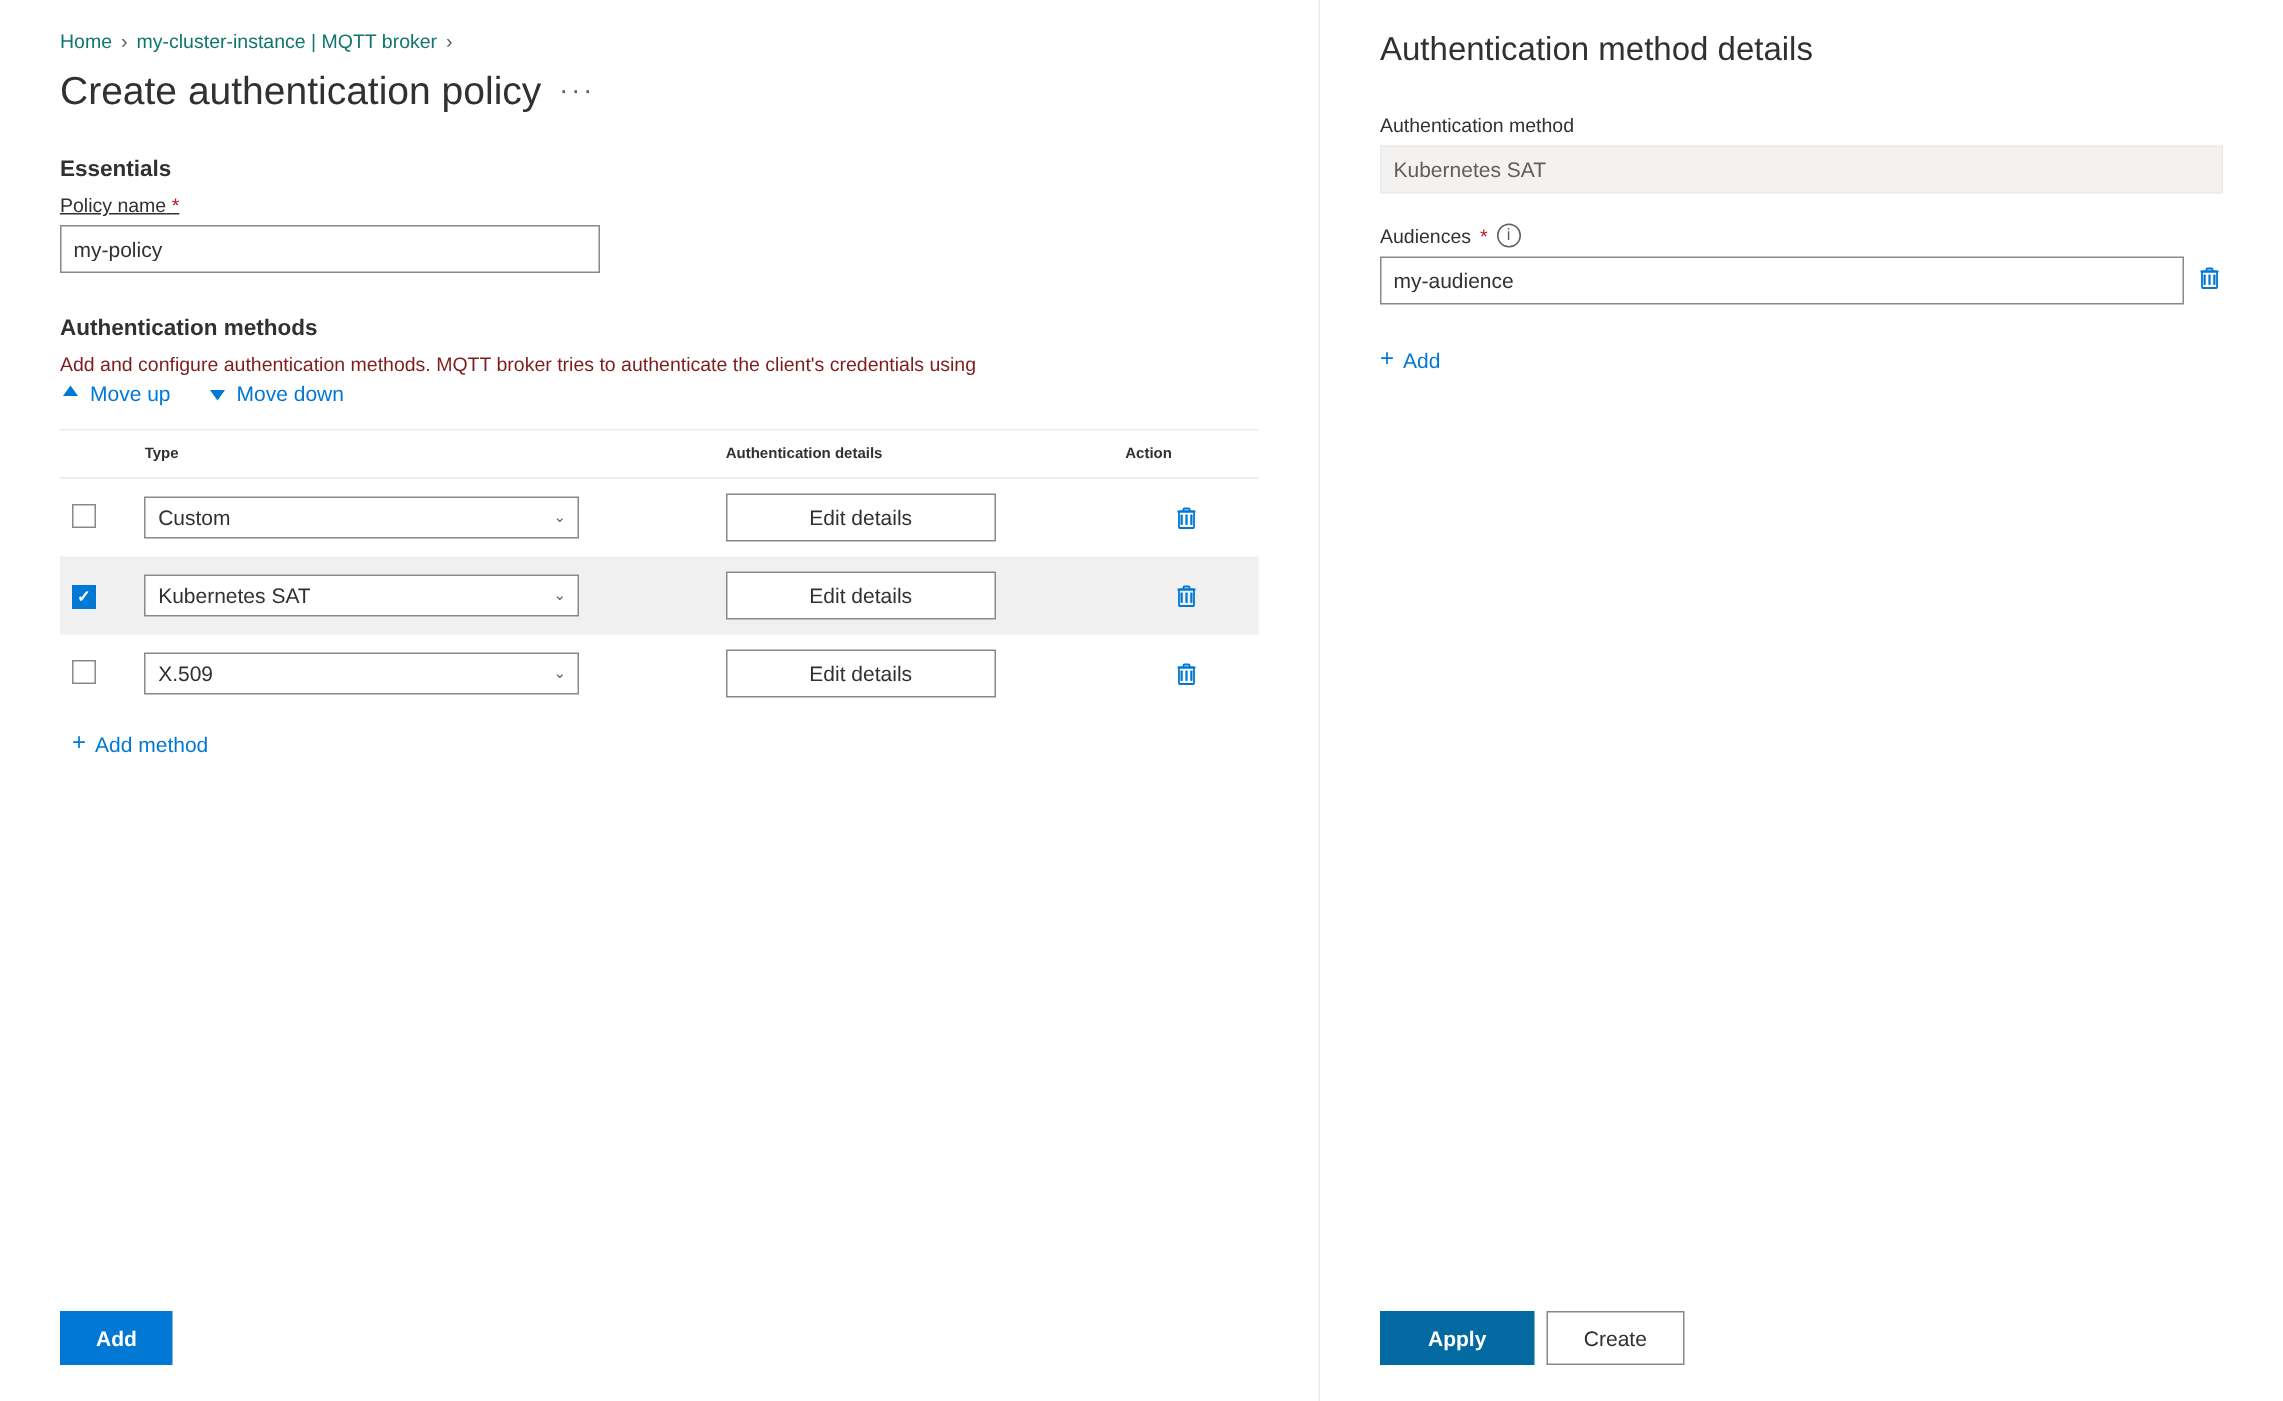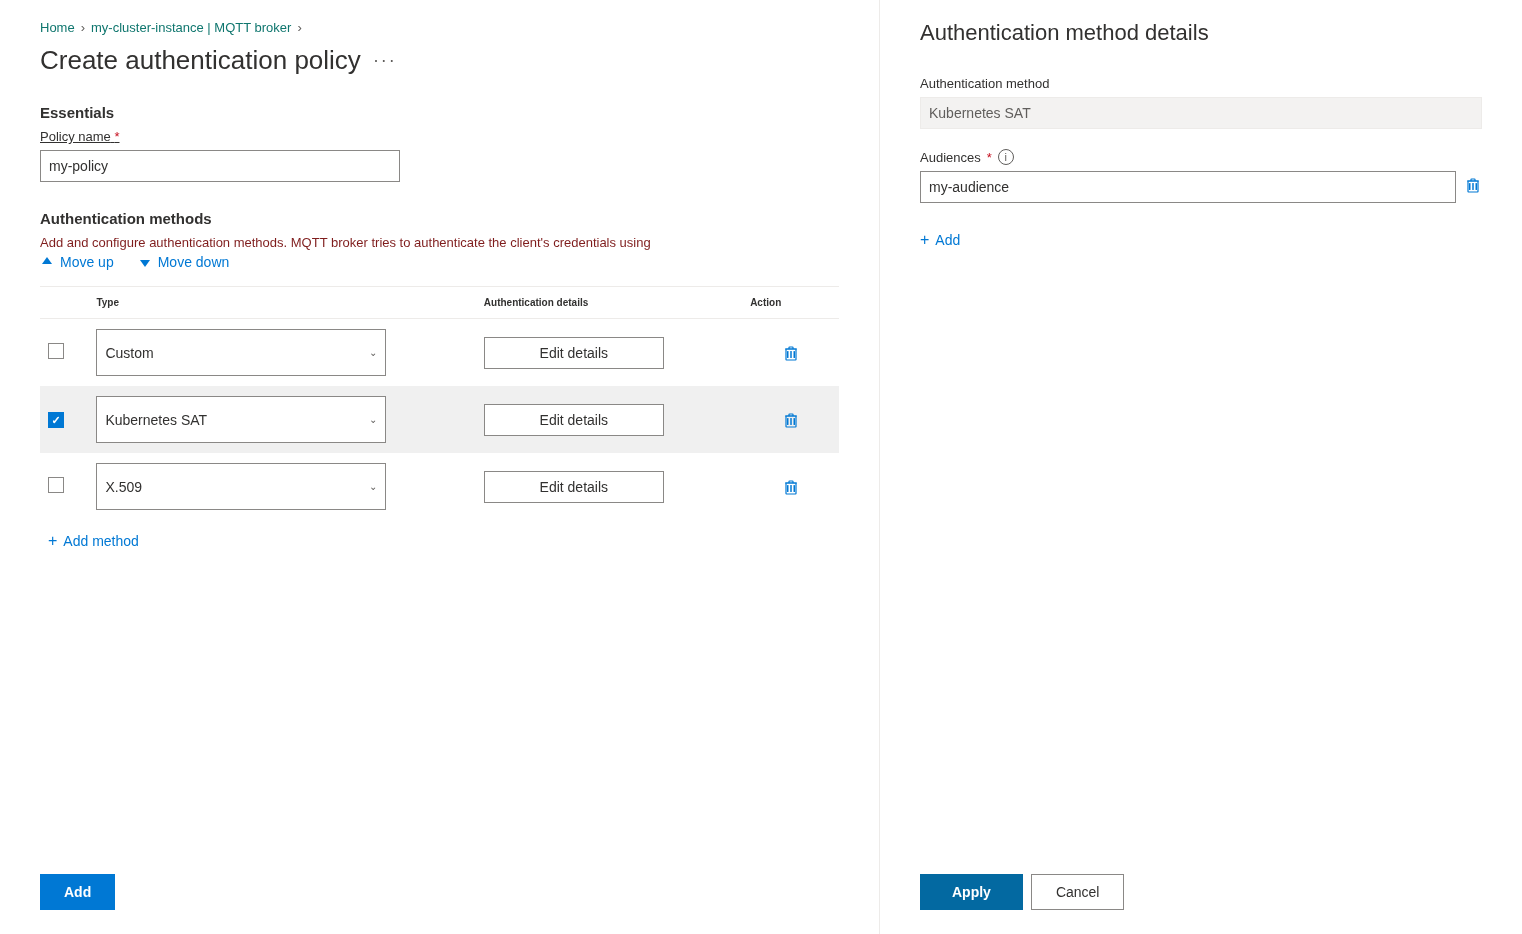--- a/index.html
+++ b/index.html
@@ -147,21 +147,21 @@
     }
     .checkbox.checked::after {
       content: '✓';
       color: #fff;
       font-size: 11px;
       font-weight: bold;
     }
 
     .dropdown-select {
       width: 290px;
-      height: 47px;
+      height: 28px;
       border: 1px solid #8a8886;
       padding: 0 8px;
       font-size: 14px;
       color: #323130;
       background: #fff;
       display: flex;
       align-items: center;
       justify-content: space-between;
       cursor: pointer;
     }
@@ -506,16 +506,16 @@
     </div>
   </div>
 
   <button class="add-audience-btn">
     <span class="plus-icon">+</span>
     <span>Add</span>
   </button>
 
   <div class="right-bottom-actions">
     <button class="apply-btn">Apply</button>
-    <button class="cancel-btn">Cancel</button>
+    <button class="cancel-btn">Create</button>
   </div>
 
 </div>
 
 </body></html>

